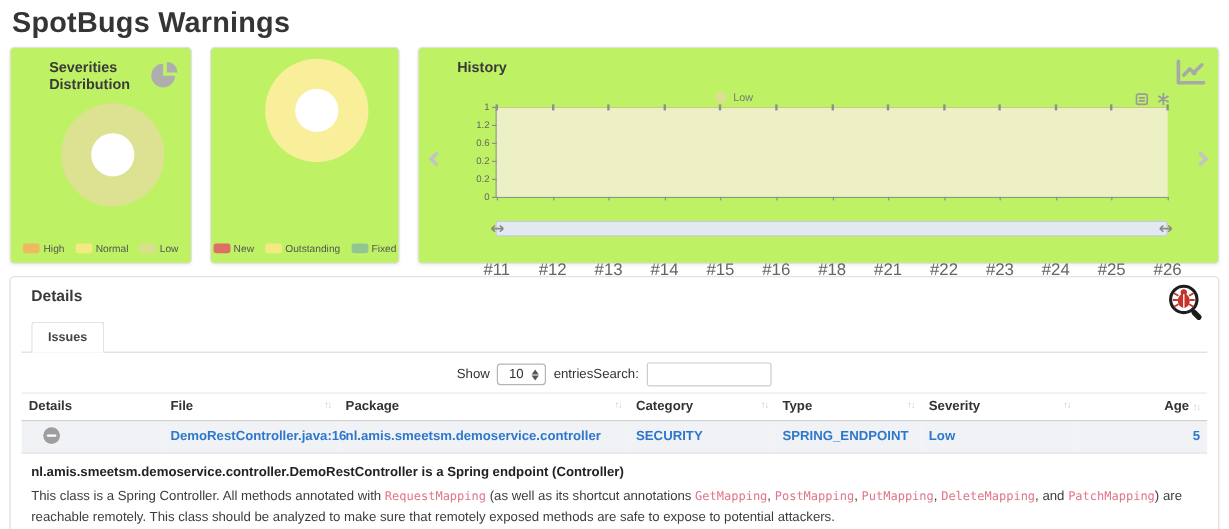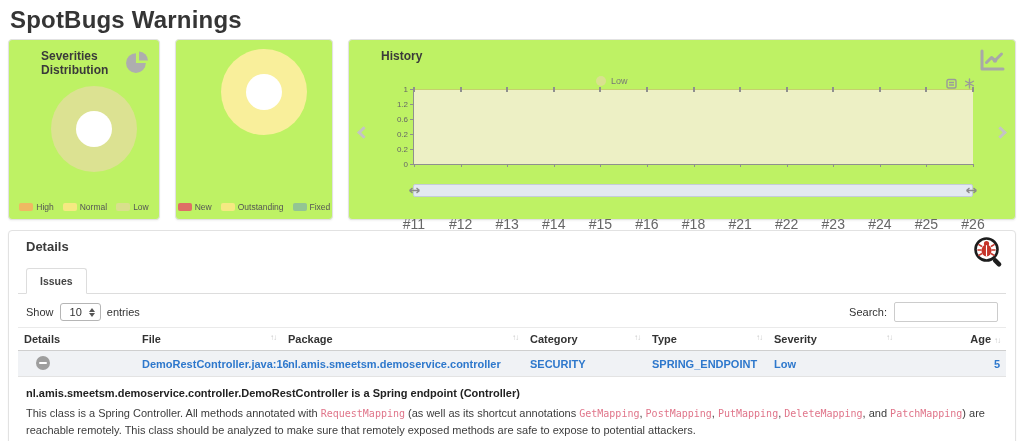--- a/index.html
+++ b/index.html
@@ -44,21 +44,21 @@
   .datazoom { position:absolute; left:64px; top:114px; width:560px; height:13px; background:#e3e9f0; border:1px solid #c4cdd8; border-radius:2px; cursor:ew-resize; }
   .dz-handle { position:absolute; top:0; height:11px; display:flex; align-items:center; }
   .dz-left { left:-6px; } .dz-right { right:-6px; }
 
   
   .details-card { margin:10px 8px 0; height:227px; background:#fff; border:1px solid #e2e2e2; border-radius:4px; box-shadow:0 1px 2px rgba(0,0,0,.05); position:relative; padding:3px 9px 4px; }
   .details-title { font-size:13px; font-weight:bold; color:#3a3a3a; margin:5px 0 13px 8px; }
   .spotbugs-logo { position:absolute; top:5px; right:9px; }
   .tabbar { border-bottom:1px solid #ddd; padding-left:8px; }
   .tab { display:inline-block; position:relative; top:1px; padding:6px 13px; font-size:10.5px; font-weight:bold; color:#444; background:#fff; border:1px solid #ddd; border-bottom:1px solid #fff; border-radius:3px 3px 0 0; cursor:pointer; }
-  .controls { display:flex; justify-content:space-between; align-items:center; margin:8px 8px 5px; font-size:11px; color:#333; }
+  .controls { display:flex; justify-content:center; align-items:center; margin:8px 8px 5px; font-size:11px; color:#333; }
   .len-select { display:inline-flex; align-items:center; gap:7px; border:1px solid #b5b5b5; border-radius:3px; padding:2px 5px 2px 9px; margin:0 6px; font-size:11px; cursor:pointer; background:#fff; }
   .spinner { display:inline-flex; flex-direction:column; gap:1px; }
   .spinner i { width:0; height:0; border-left:3px solid transparent; border-right:3px solid transparent; }
   .spin-up { border-bottom:4px solid #555; }
   .spin-down { border-top:4px solid #555; }
   .search-box { display:flex; align-items:center; }
   .search-box input { width:104px; height:20px; border:1px solid #ccc; border-radius:2px; margin-left:7px; outline:none; padding:0 4px; font-size:11px; }
 
   table.issues { width:100%; border-collapse:collapse; font-size:11px; table-layout:fixed; }
   table.issues th { text-align:left; font-weight:bold; color:#333; padding:5px 6px; border-top:1px solid #eaeaea; border-bottom:1px solid #cfcfcf; cursor:pointer; }

